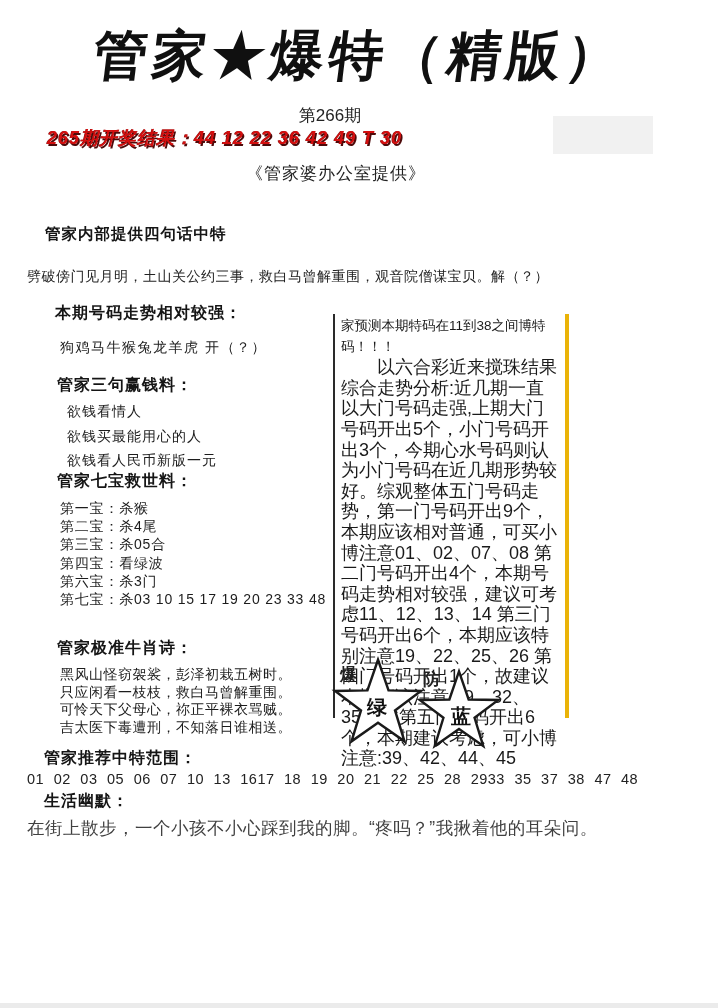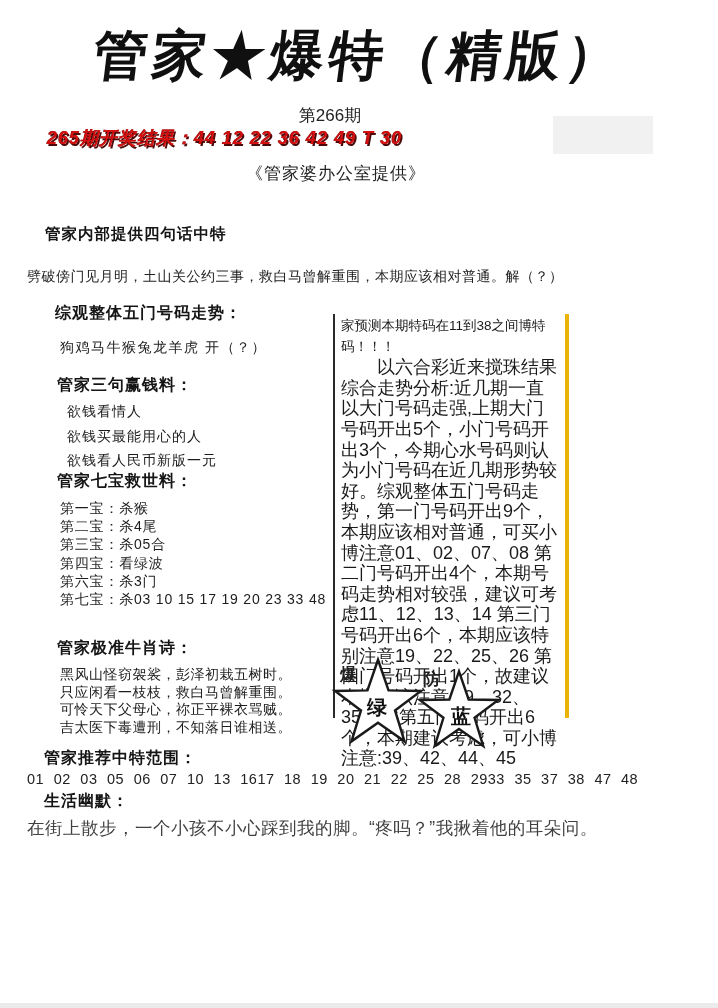--- a/index.html
+++ b/index.html
@@ -93,23 +93,23 @@
 
   <div class="abs main-title">管家★爆特（精版）</div>
 
   <div class="abs issue">第266期</div>
 
   <div class="abs result-line">265期开奖结果：44 12 22 36 42 49 T 30</div>
 
   <div class="abs provider">《管家婆办公室提供》</div>
 
   <div class="abs sec-h h-four">管家内部提供四句话中特</div>
-  <div class="abs body-t t-four">劈破傍门见月明，土山关公约三事，救白马曾解重围，本期应该相对普通。解（？）</div>
+  <div class="abs body-t t-four">劈破傍门见月明，土山关公约三事，救白马曾解重围，观音院僧谋宝贝。解（？）</div>
 
-  <div class="abs sec-h h-nine">综观整体五门号码走势：</div>
+  <div class="abs sec-h h-nine">本期号码走势相对较强：</div>
   <div class="abs body-t t-nine">狗鸡马牛猴兔龙羊虎 开（？）</div>
 
   <div class="abs sec-h h-three">管家三句赢钱料：</div>
   <div class="abs list-three">
     <div>欲钱看情人</div>
     <div>欲钱买最能用心的人</div>
     <div>欲钱看人民币新版一元</div>
   </div>
 
   <div class="abs sec-h h-seven">管家七宝救世料：</div>

